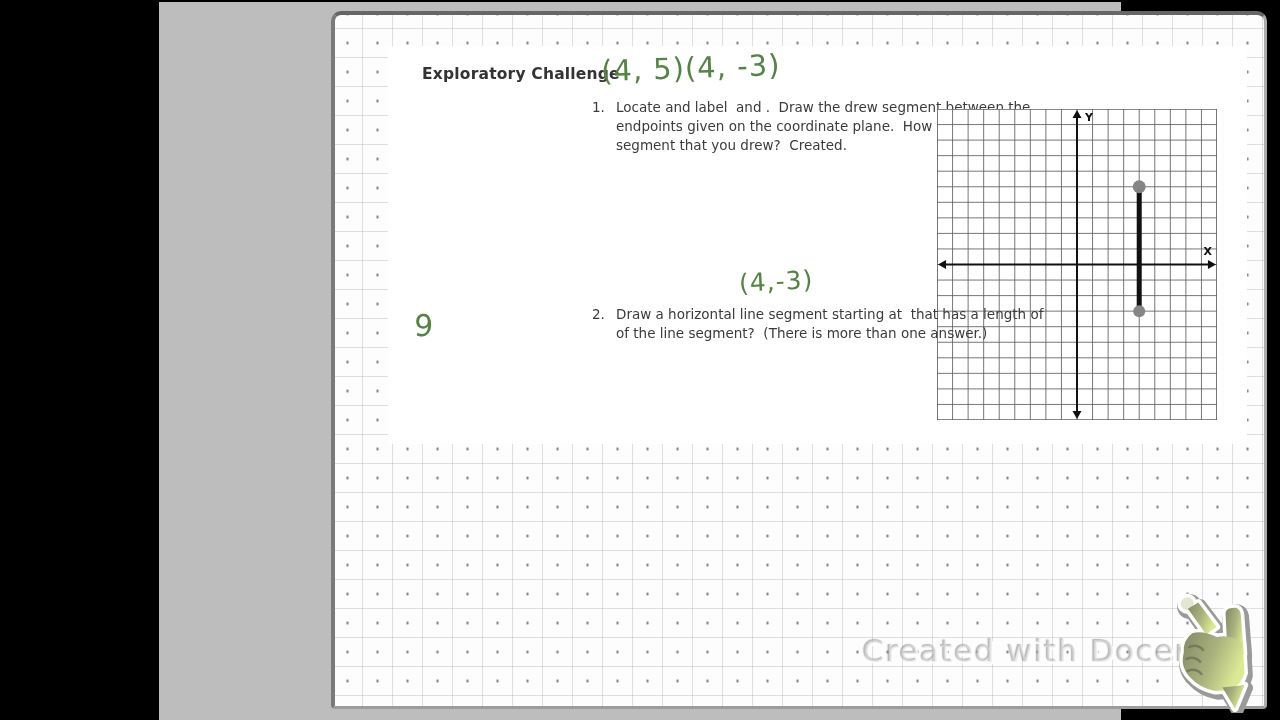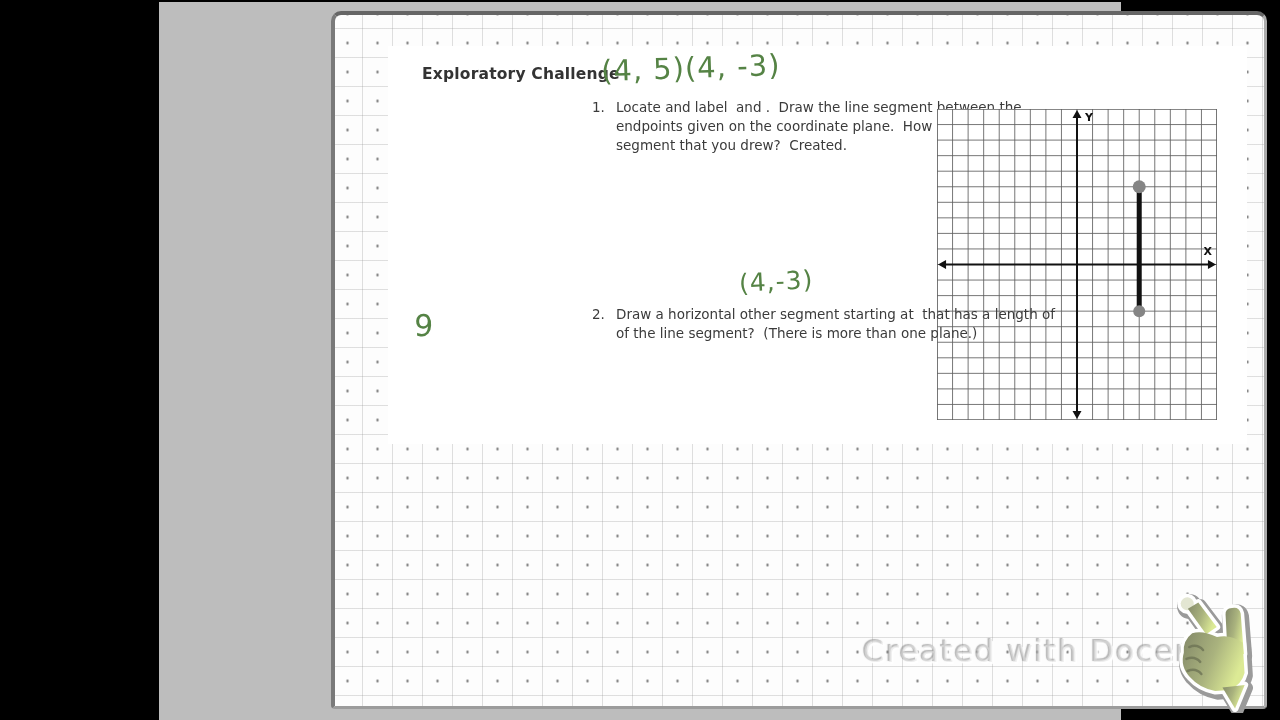--- a/index.html
+++ b/index.html
@@ -51,21 +51,21 @@
       <div class="page-inner">
 
         <div class="sheet"></div>
 
         <div class="ws-title">Exploratory Challenge</div>
 
         <div class="ink ink-title">(4, 5)(4, -3)</div>
 
         <div class="prob p1">
           <span class="num">1.</span>
-          <div class="line">Locate and label  and .  Draw the line segment between the</div>
+          <div class="line">Locate and label  and .  Draw the drew segment between the</div>
           <div class="line">endpoints given on the coordinate plane.  How long is the line</div>
           <div class="line">segment that you drew?  Created.</div>
         </div>
 
         <div class="figure">
           <svg xmlns="http://www.w3.org/2000/svg" preserveAspectRatio="none" viewBox="0 0 279 310">
               <line x1="0" y1="0" x2="0" y2="310" stroke="#5f5f5f" stroke-width="1.7"></line>
               <line x1="15.5" y1="0" x2="15.5" y2="310" stroke="#5f5f5f" stroke-width="0.85"></line>
               <line x1="31" y1="0" x2="31" y2="310" stroke="#5f5f5f" stroke-width="0.85"></line>
               <line x1="46.5" y1="0" x2="46.5" y2="310" stroke="#5f5f5f" stroke-width="0.85"></line>
@@ -116,22 +116,22 @@
               <line x1="201.5" y1="77.5" x2="201.5" y2="201.5" stroke="#111111" stroke-width="5"></line>
               <circle cx="201.5" cy="77.5" r="6.5" fill="#858585"></circle>
               <circle cx="201.5" cy="201.5" r="6" fill="#858585"></circle>
             </svg>
         </div>
 
         <div class="ink ink-p2point">(4,-3)</div>
 
         <div class="prob p2">
           <span class="num">2.</span>
-          <div class="line">Draw a horizontal other segment starting at  that has a length of</div>
-          <div class="line">of the line segment?  (There is more than one plane.)</div>
+          <div class="line">Draw a horizontal line segment starting at  that has a length of</div>
+          <div class="line">of the line segment?  (There is more than one answer.)</div>
         </div>
 
         <div class="ink ink-nine">9</div>
 
         <div class="watermark">Created with Doceri</div>
 
         <svg class="hand" xmlns="http://www.w3.org/2000/svg" viewBox="0 0 100 122">
           <defs>
             <linearGradient id="hg" x1="0" y1="0" x2="1" y2="0.3">
               <stop offset="0" stop-color="#848a69"></stop>

